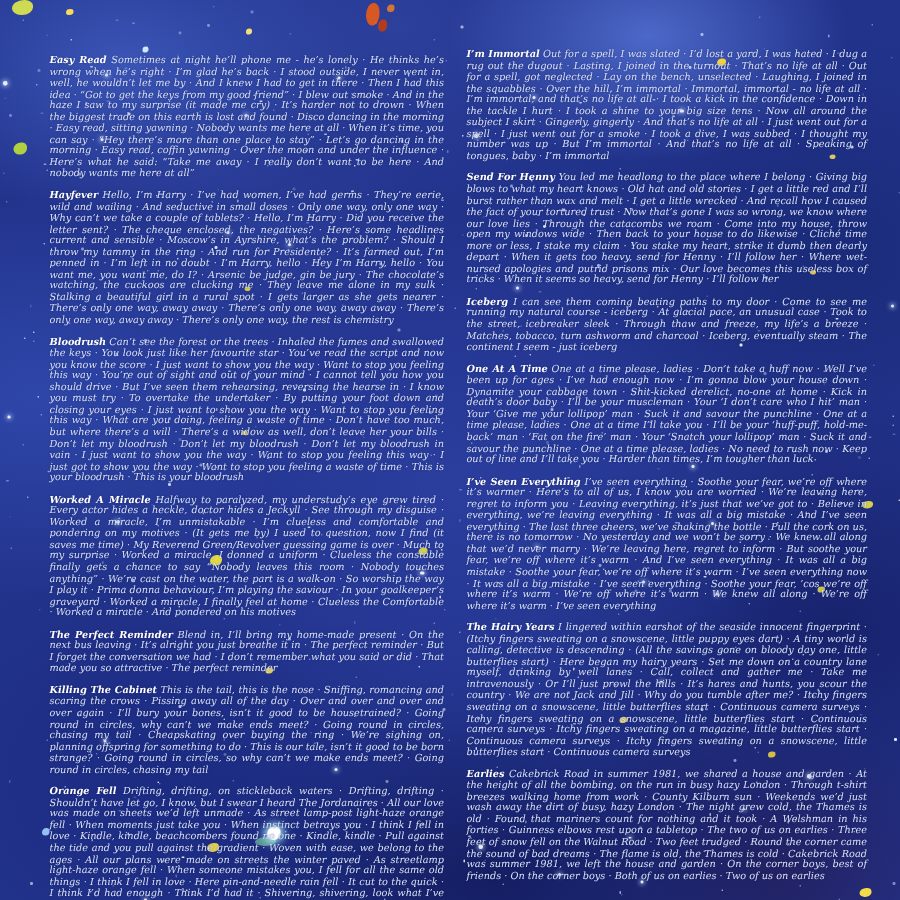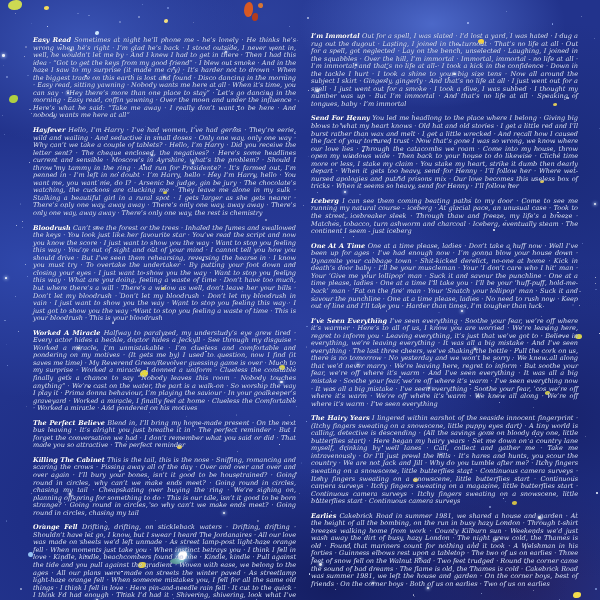--- a/index.html
+++ b/index.html
@@ -520,21 +520,21 @@
       <i class="daub" style="left: 178px; top: 551px; width: 9px; height: 9px; background: rgb(255, 255, 255); opacity: 1; box-shadow: rgb(174, 240, 255) 0px 0px 6px 2px;"></i>
       <i class="daub" style="left: 28px; top: 552px; width: 5px; height: 5px; background: rgb(159, 208, 255); opacity: 0.9;"></i>
       <i class="daub" style="left: 138px; top: 562px; width: 8px; height: 6px; background: rgb(245, 224, 72); opacity: 0.9;"></i>
       <i class="daub" style="left: 573px; top: 592px; width: 8px; height: 6px; background: rgb(255, 229, 74); opacity: 0.95;"></i>
     </div>
   <div class="col col-left" id="col-left">
       <p class="song"><b class="song-title">Easy Read</b> <span>Sometimes at night he’ll phone me - he’s lonely · He thinks he’s wrong when he’s right · I’m glad he’s back · I stood outside, I never went in, well, he wouldn’t let me by · And I knew I had to get in there · Then I had this idea · “Got to get the keys from my good friend” · I blew out smoke · And in the haze I saw to my surprise (it made me cry) · It’s harder not to drown · When the biggest trade on this earth is lost and found · Disco dancing in the morning · Easy read, sitting yawning · Nobody wants me here at all · When it’s time, you can say · “Hey there’s more than one place to stay” · Let’s go dancing in the morning · Easy read, coffin yawning · Over the moon and under the influence · Here’s what he said: “Take me away · I really don’t want to be here · And nobody wants me here at all”</span></p>
       <p class="song"><b class="song-title">Hayfever</b> <span>Hello, I’m Harry · I’ve had women, I’ve had germs · They’re eerie, wild and wailing · And seductive in small doses · Only one way, only one way · Why can’t we take a couple of tablets? · Hello, I’m Harry · Did you receive the letter sent? · The cheque enclosed, the negatives? · Here’s some headlines current and sensible · Moscow’s in Ayrshire, what’s the problem? · Should I throw my tammy in the ring · And run for Presidente? · It’s farmed out, I’m penned in · I’m left in no doubt · I’m Harry, hello · Hey I’m Harry, hello · You want me, you want me, do I? · Arsenic be judge, gin be jury · The chocolate’s watching, the cuckoos are clucking me · They leave me alone in my sulk · Stalking a beautiful girl in a rural spot · I gets larger as she gets nearer · There’s only one way, away away · There’s only one way, away away · There’s only one way, away away · There’s only one way, the rest is chemistry</span></p>
       <p class="song"><b class="song-title">Bloodrush</b> <span>Can’t see the forest or the trees · Inhaled the fumes and swallowed the keys · You look just like her favourite star · You’ve read the script and now you know the score · I just want to show you the way · Want to stop you feeling this way · You’re out of sight and out of your mind · I cannot tell you how you should drive · But I’ve seen them rehearsing, reversing the hearse in · I know you must try · To overtake the undertaker · By putting your foot down and closing your eyes · I just want to show you the way · Want to stop you feeling this way · What are you doing, feeling a waste of time · Don’t have too much, but where there’s a will · There’s a widow as well, don’t leave her your bills · Don’t let my bloodrush · Don’t let my bloodrush · Don’t let my bloodrush in vain · I just want to show you the way · Want to stop you feeling this way · I just got to show you the way · Want to stop you feeling a waste of time · This is your bloodrush · This is your bloodrush</span></p>
       <p class="song"><b class="song-title">Worked A Miracle</b> <span>Halfway to paralyzed, my understudy’s eye grew tired · Every actor hides a heckle, doctor hides a Jeckyll · See through my disguise · Worked a miracle, I’m unmistakable · I’m clueless and comfortable and pondering on my motives · (It gets me by) I used to question, now I find (it saves me time) · My Reverend Green/Revolver guessing game is over · Much to my surprise · Worked a miracle, I donned a uniform · Clueless the constable finally gets a chance to say “Nobody leaves this room · Nobody touches anything” · We’re cast on the water, the part is a walk-on · So worship the way I play it · Prima donna behaviour, I’m playing the saviour · In your goalkeeper’s graveyard · Worked a miracle, I finally feel at home · Clueless the Comfortable · Worked a miracle · And pondered on his motives</span></p>
-      <p class="song"><b class="song-title">The Perfect Believe</b> <span>Blend in, I’ll bring my home-made present · On the next bus leaving · It’s alright you just breathe it in · The perfect reminder · But I forget the conversation we had · I don’t remember what you said or did · That made you so attractive · The perfect reminder</span></p>
+      <p class="song"><b class="song-title">The Perfect Reminder</b> <span>Blend in, I’ll bring my home-made present · On the next bus leaving · It’s alright you just breathe it in · The perfect reminder · But I forget the conversation we had · I don’t remember what you said or did · That made you so attractive · The perfect reminder</span></p>
       <p class="song"><b class="song-title">Killing The Cabinet</b> <span>This is the tail, this is the nose · Sniffing, romancing and scaring the crows · Pissing away all of the day · Over and over and over and over again · I’ll bury your bones, isn’t it good to be housetrained? · Going round in circles, why can’t we make ends meet? · Going round in circles, chasing my tail · Cheapskating over buying the ring · We’re sighing on, planning offspring for something to do · This is our tale, isn’t it good to be born strange? · Going round in circles, so why can’t we make ends meet? · Going round in circles, chasing my tail</span></p>
       <p class="song"><b class="song-title">Orange Fell</b> <span>Drifting, drifting, on stickleback waters · Drifting, drifting · Shouldn’t have let go, I know, but I swear I heard The Jordanaires · All our love was made on sheets we’d left unmade · As street lamp-post light-haze orange fell · When moments just take you · When instinct betrays you · I think I fell in love · Kindle, kindle, beachcombers found no one · Kindle, kindle · Pull against the tide and you pull against the gradient · Woven with ease, we belong to the ages · All our plans were made on streets the winter paved · As streetlamp light-haze orange fell · When someone mistakes you, I fell for all the same old things · I think I fell in love · Here pin-and-needle rain fell · It cut to the quick · I think I’d had enough · Think I’d had it · Shivering, shivering, look what I’ve done to us · Shivering, shivering · Kindle, rekindle · Drifting, beachcombers found us · Drifting, drifting</span></p>
     </div>
   <div class="col col-right" id="col-right">
       <p class="song"><b class="song-title">I’m Immortal</b> <span>Out for a spell, I was slated · I’d lost a yard, I was hated · I dug a rug out the dugout · Lasting, I joined in the turnout · That’s no life at all · Out for a spell, got neglected · Lay on the bench, unselected · Laughing, I joined in the squabbles · Over the hill, I’m immortal · Immortal, immortal - no life at all · I’m immortal, and that’s no life at all · I took a kick in the confidence · Down in the tackle I hurt · I took a shine to your big size tens · Now all around the subject I skirt · Gingerly, gingerly · And that’s no life at all · I just went out for a spell · I just went out for a smoke · I took a dive, I was subbed · I thought my number was up · But I’m immortal · And that’s no life at all · Speaking of tongues, baby · I’m immortal</span></p>
       <p class="song"><b class="song-title">Send For Henny</b> <span>You led me headlong to the place where I belong · Giving big blows to what my heart knows · Old hat and old stories · I get a little red and I’ll burst rather than wax and melt · I get a little wrecked · And recall how I caused the fact of your tortured trust · Now that’s gone I was so wrong, we know where our love lies · Through the catacombs we roam · Come into my house, throw open my windows wide · Then back to your house to do likewise · Cliché time more or less, I stake my claim · You stake my heart, strike it dumb then dearly depart · When it gets too heavy, send for Henny · I’ll follow her · Where wet-nursed apologies and putrid prisons mix · Our love becomes this useless box of tricks · When it seems so heavy, send for Henny · I’ll follow her</span></p>
       <p class="song"><b class="song-title">Iceberg</b> <span>I can see them coming beating paths to my door · Come to see me running my natural course - iceberg · At glacial pace, an unusual case · Took to the street, icebreaker sleek · Through thaw and freeze, my life’s a breeze · Matches, tobacco, turn ashworm and charcoal · Iceberg, eventually steam · The continent I seem - just iceberg</span></p>
       <p class="song"><b class="song-title">One At A Time</b> <span>One at a time please, ladies · Don’t take a huff now · Well I’ve been up for ages · I’ve had enough now · I’m gonna blow your house down · Dynamite your cabbage town · Shit-kicked derelict, no-one at home · Kick in death’s door baby · I’ll be your muscleman · Your ‘I don’t care who I hit’ man · Your ‘Give me your lollipop’ man · Suck it and savour the punchline · One at a time please, ladies · One at a time I’ll take you · I’ll be your ‘huff-puff, hold-me-back’ man · ‘Fat on the fire’ man · Your ‘Snatch your lollipop’ man · Suck it and savour the punchline · One at a time please, ladies · No need to rush now · Keep out of line and I’ll take you · Harder than times, I’m tougher than luck</span></p>
       <p class="song"><b class="song-title">I’ve Seen Everything</b> <span>I’ve seen everything · Soothe your fear, we’re off where it’s warmer · Here’s to all of us, I know you are worried · We’re leaving here, regret to inform you · Leaving everything, it’s just that we’ve got to · Believe in everything, we’re leaving everything · It was all a big mistake · And I’ve seen everything · The last three cheers, we’ve shaking the bottle · Pull the cork on us, there is no tomorrow · No yesterday and we won’t be sorry · We knew all along that we’d never marry · We’re leaving here, regret to inform · But soothe your fear, we’re off where it’s warm · And I’ve seen everything · It was all a big mistake · Soothe your fear, we’re off where it’s warm · I’ve seen everything now · It was all a big mistake · I’ve seen everything · Soothe your fear, ’cos we’re off where it’s warm · We’re off where it’s warm · We knew all along · We’re off where it’s warm · I’ve seen everything</span></p>
       <p class="song"><b class="song-title">The Hairy Years</b> <span>I lingered within earshot of the seaside innocent fingerprint · (Itchy fingers sweating on a snowscene, little puppy eyes dart) · A tiny world is calling, detective is descending · (All the savings gone on bloody day one, little butterflies start) · Here began my hairy years · Set me down on a country lane myself, drinking by well lanes · Call, collect and gather me · Take me intravenously · Or I’ll just prowl the hills · It’s hares and hunts, you scour the country · We are not Jack and Jill · Why do you tumble after me? · Itchy fingers sweating on a snowscene, little butterflies start · Continuous camera surveys · Itchy fingers sweating on a snowscene, little butterflies start · Continuous camera surveys · Itchy fingers sweating on a magazine, little butterflies start · Continuous camera surveys · Itchy fingers sweating on a snowscene, little butterflies start · Continuous camera surveys</span></p>

